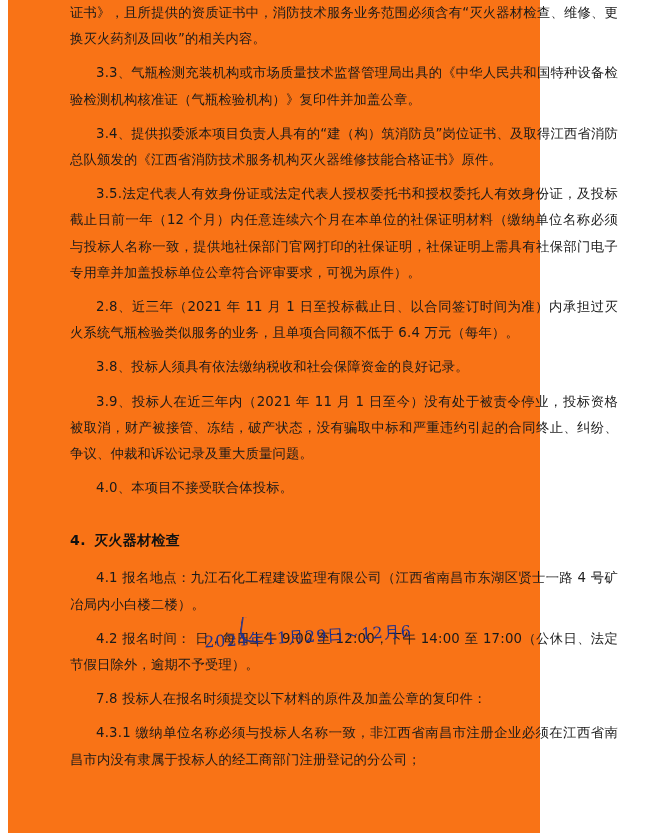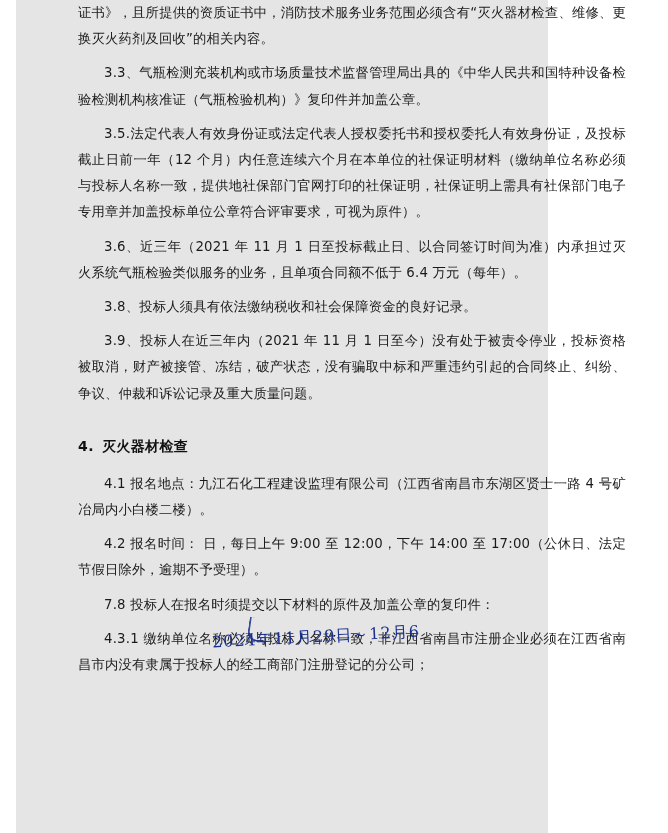--- a/index.html
+++ b/index.html
@@ -10,25 +10,25 @@
   body {
     width: 668px;
     height: 833px;
     position: relative;
     overflow: hidden;
     font-family: "DejaVu Sans", "Liberation Sans", sans-serif;
     color: #1b1b1b;
   }
   .page {
     position: absolute;
-    left: 16px;
+    left: 8px;
     top: 0;
     width: 532px;
     height: 833px;
-    background: #e5e5e5;
+    background: #f97316;
   }
   .content {
     position: absolute;
     left: 62px;
     top: 0px;
     width: 548px;
   }
   .para {
     font-size: 13.3px;
     line-height: 26.2px;
@@ -90,30 +90,32 @@
 </head>
 <body>
 
 <div class="page">
   <div class="content">
 
     <p class="para first-line-cont">证书》，且所提供的资质证书中，消防技术服务业务范围必须含有“灭火器材检查、维修、更换灭火药剂及回收”的相关内容。</p>
 
     <p class="para indent">3.3、气瓶检测充装机构或市场质量技术监督管理局出具的《中华人民共和国特种设备检验检测机构核准证（气瓶检验机构）》复印件并加盖公章。</p>
 
+    <p class="para indent">3.4、提供拟委派本项目负责人具有的“建（构）筑消防员”岗位证书、及取得江西省消防总队颁发的《江西省消防技术服务机构灭火器维修技能合格证书》原件。</p>
 
     <p class="para indent">3.5.法定代表人有效身份证或法定代表人授权委托书和授权委托人有效身份证，及投标截止日前一年（12 个月）内任意连续六个月在本单位的社保证明材料（缴纳单位名称必须与投标人名称一致，提供地社保部门官网打印的社保证明，社保证明上需具有社保部门电子专用章并加盖投标单位公章符合评审要求，可视为原件）。</p>
 
-    <p class="para indent">3.6、近三年（2021 年 11 月 1 日至投标截止日、以合同签订时间为准）内承担过灭火系统气瓶检验类似服务的业务，且单项合同额不低于 6.4 万元（每年）。</p>
+    <p class="para indent">2.8、近三年（2021 年 11 月 1 日至投标截止日、以合同签订时间为准）内承担过灭火系统气瓶检验类似服务的业务，且单项合同额不低于 6.4 万元（每年）。</p>
 
 
     <p class="para indent">3.8、投标人须具有依法缴纳税收和社会保障资金的良好记录。</p>
 
     <p class="para indent">3.9、投标人在近三年内（2021 年 11 月 1 日至今）没有处于被责令停业，投标资格被取消，财产被接管、冻结，破产状态，没有骗取中标和严重违约引起的合同终止、纠纷、争议、仲裁和诉讼记录及重大质量问题。</p>
 
+    <p class="para indent">4.0、本项目不接受联合体投标。</p>
 
     <h2 class="heading">
       <span class="num">4.</span><span>灭火器材检查</span>
     </h2>
 
     <p class="para indent">4.1 报名地点：九江石化工程建设监理有限公司（江西省南昌市东湖区贤士一路 4 号矿冶局内小白楼二楼）。</p>
 
     <p class="para indent">4.2 报名时间：                   日，每日上午 9:00 至 12:00，下午 14:00 至 17:00（公休日、法定节假日除外，逾期不予受理）。</p>
 
     <p class="para indent">7.8 投标人在报名时须提交以下材料的原件及加盖公章的复印件：</p>

